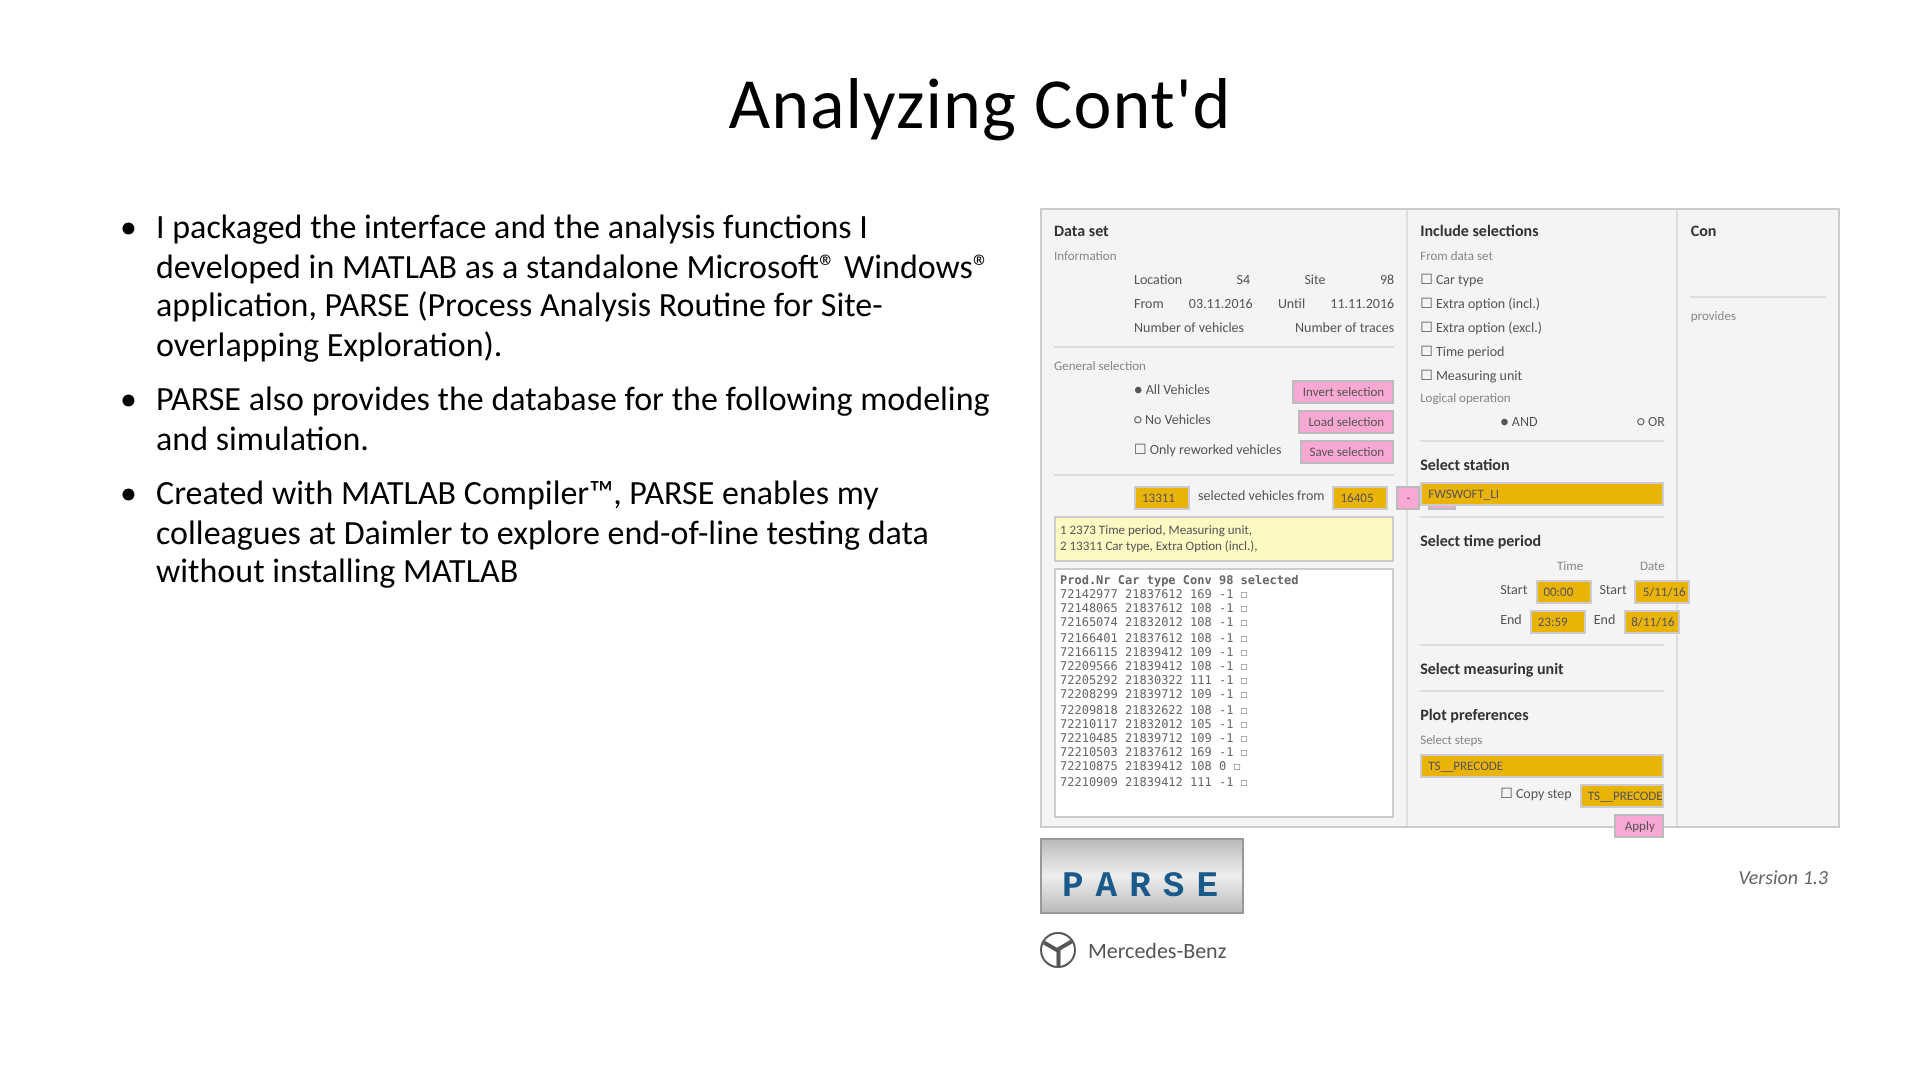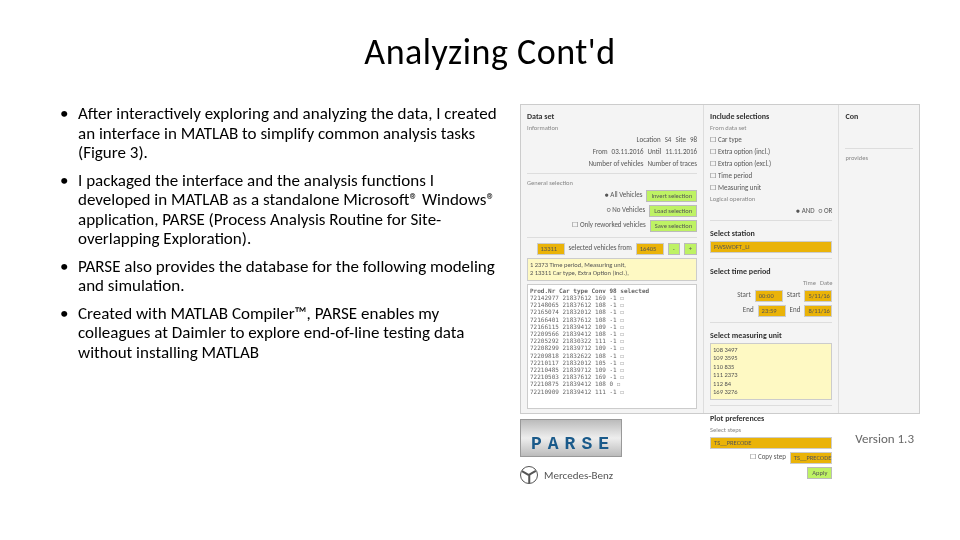--- a/index.html
+++ b/index.html
@@ -69,37 +69,37 @@
     padding: 4px 6px;
     display: flex;
     flex-direction: column;
     gap: 3px;
   }
   .col:last-child { border-right: none; }
   .col1 { width: 46%; }
   .col2 { width: 34%; }
   .col3 { width: 20%; }
   .panel-label { font-weight: bold; font-size: 8px; color: #333; margin-top: 2px; }
-  .row { display: flex; justify-content: flex-end; gap: 4px; margin-left: 40px; }
+  .row { display: flex; justify-content: space-between; gap: 4px; margin-left: 40px; }
   .row span, .row div { white-space: nowrap; }
   .sub { color: #888; font-size: 6.5px; }
   .sep { border-top: 1px solid #ddd; margin: 2px 0; }
   .radio::before { content: "○ "; }
   .radio.sel::before { content: "● "; }
   .check::before { content: "☐ "; }
   .field {
     background: #eab308;
     border: 1px solid #ccc;
     padding: 1px 3px;
     display: inline-block;
     min-width: 28px;
     font-size: 6.5px;
   }
   .btn {
-    background: #bef264;
+    background: #f9a8d4;
     border: 1px solid #bbb;
     padding: 1px 4px;
     font-size: 6.5px;
     display: inline-block;
   }
   .table-area {
     background: #fff;
     border: 1px solid #ccc;
     flex: 1;
     font-size: 6px;
@@ -121,21 +121,21 @@
     font-family: "Courier New", monospace;
     font-weight: bold;
     font-size: 18px;
     letter-spacing: 6px;
     color: #1a5a8a;
     background: linear-gradient(#bbb,#eee,#bbb);
     padding: 14px 6px 2px 10px;
     border: 1px solid #999;
     display: inline-block;
   }
-  .version { font-size: 13px; color: #666; }
+  .version { font-size: 10px; color: #666; font-style: italic; }
   .mb-row { display: flex; align-items: center; gap: 6px; margin-top: 4px; }
   .mb-logo {
     width: 18px; height: 18px; border: 1.5px solid #555; border-radius: 50%;
     position: relative;
   }
   .mb-logo::before, .mb-logo::after, .mb-logo .spoke {
     content: ""; position: absolute; left: 50%; top: 50%;
     width: 1.5px; height: 8px; background: #555; transform-origin: top center;
   }
   .mb-logo::before { transform: translate(-50%,0) rotate(0deg); }
@@ -148,21 +148,20 @@
   }
 </style>
 </head>
 <body>
 
 <div class="slide">
   <h1 class="title">Analyzing Cont'd</h1>
 
   <div class="content">
     <ul class="bullets">
-      <li>After interactively exploring and analyzing the data, I created an interface in MATLAB to simplify common analysis tasks (Figure 3).</li>
       <li> I packaged the interface and the analysis functions I developed in MATLAB as a standalone Microsoft® Windows® application, PARSE (Process Analysis Routine for Site-overlapping Exploration).</li>
       <li>PARSE also provides the database for the following modeling and simulation.</li>
       <li>Created with MATLAB Compiler™, PARSE enables my colleagues at Daimler to explore end-of-line testing data without installing MATLAB</li>
     </ul>
 
     <div class="figure">
       <div class="gui">
 
         <div class="col col1">
           <div class="panel-label">Data set</div>
@@ -258,28 +257,20 @@
             <span class="field">5/11/16</span>
           </div>
           <div class="row">
             <span>End</span>
             <span class="field">23:59</span>
             <span>End</span>
             <span class="field">8/11/16</span>
           </div>
           <div class="sep"></div>
           <div class="panel-label">Select measuring unit</div>
-          <div class="list-box">
-            <div>108  3497</div>
-            <div>109  3595</div>
-            <div>110  835</div>
-            <div>111  2373</div>
-            <div>112  84</div>
-            <div>169  3276</div>
-          </div>
           <div class="sep"></div>
           <div class="panel-label">Plot preferences</div>
           <div class="sub">Select steps</div>
           <div class="field" style="width:100%;">TS__PRECODE</div>
           <div class="row">
             <span class="check">Copy step</span>
             <span class="field">TS__PRECODE</span>
           </div>
           <div class="btn" style="align-self:flex-end;">Apply</div>
         </div>

